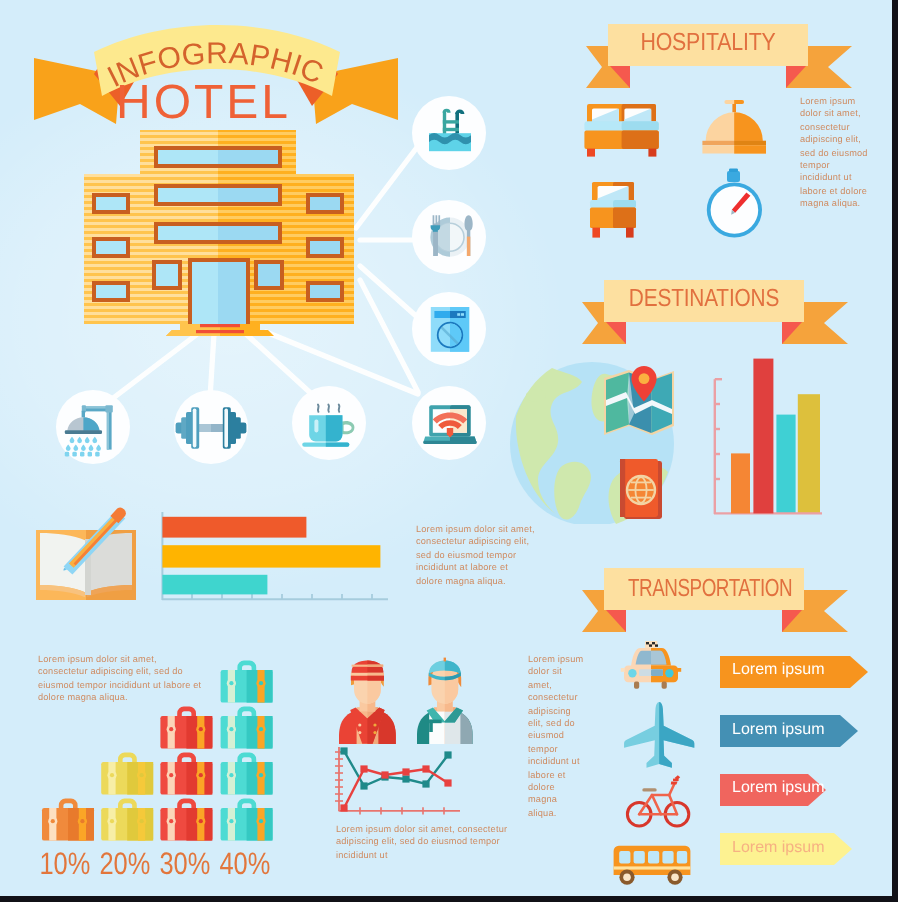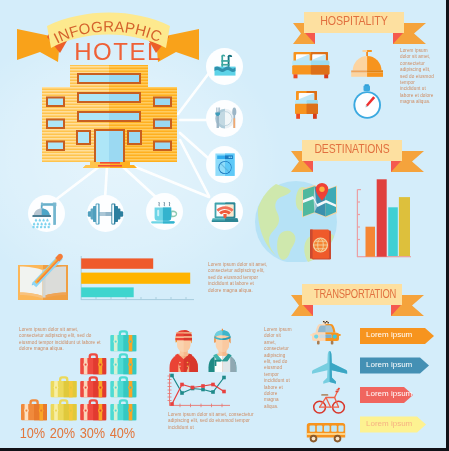--- a/index.html
+++ b/index.html
@@ -28,21 +28,21 @@
     <svg width="190" height="60" viewBox="0 0 190 60">
       <defs>
           <path id="arcpath" d="M40,41.5 C72,23 119,23 150,41" fill="none"></path>
         </defs>
       <text font-family="Liberation Sans, sans-serif" font-size="15" fill="#d4622c" letter-spacing="0.1">
         <textPath href="#arcpath" startOffset="3%">INFOGRAPHIC</textPath>
       </text>
     </svg>
   </div>
 
-  <div class="txt" style="left:58px;top:38px;width:120px;text-align:center;font-size:24px;color:#ef6137;letter-spacing:1.5px;">HOTEL</div>
+  <div class="txt" style="left:58px;top:38px;width:120px;font-size:24px;color:#ef6137;letter-spacing:1.5px;">HOTEL</div>
 
   <svg class="abs" style="left:0;top:0;width:260px;height:250px;" viewBox="0 0 260 250">
     <g stroke="#ffffff" stroke-width="2.6" fill="none" stroke-linecap="round" opacity="0.96">
       <line x1="100" y1="166" x2="54" y2="201"></line>
       <line x1="107" y1="167" x2="105" y2="199"></line>
       <line x1="123" y1="167" x2="158" y2="199"></line>
       <line x1="133" y1="166" x2="209" y2="197"></line>
       <line x1="178" y1="114" x2="209" y2="73"></line>
       <line x1="180" y1="120" x2="207" y2="120"></line>
       <line x1="180" y1="133" x2="208" y2="158"></line>

